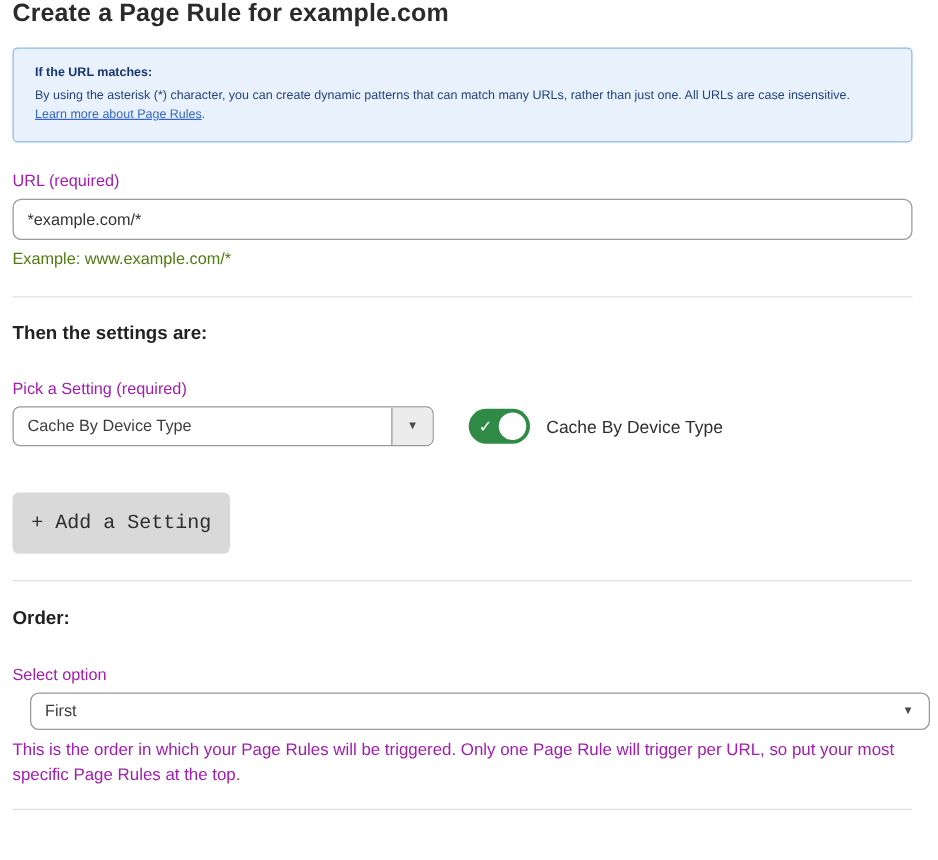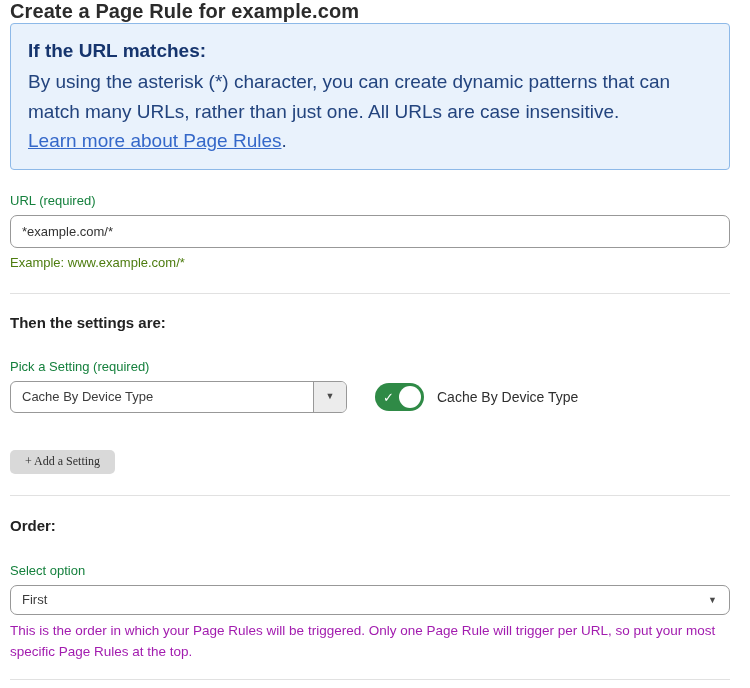--- a/index.html
+++ b/index.html
@@ -15,44 +15,45 @@
     padding-top: 0;
   }
   .page-title {
     font-size: 20px;
     font-weight: bold;
     color: #2b2b2b;
     letter-spacing: 0.1px;
   }
   
   .info-box {
+    margin-top: 15px;
     background: #e9f2fc;
     border: 1px solid #8db9e8;
     border-radius: 4px;
     padding: 12px 17px 13px 17px;
-    font-size: 19px;
+    font-size: 10px;
     line-height: 1.55;
     color: #1d3d6e;
   }
   .info-heading {
     font-weight: bold;
     color: #16356e;
     margin-bottom: 2px;
   }
   .info-body { color: #23447e; }
   .info-link-line { color: #23447e; }
   .info-link {
     color: #3568c9;
     text-decoration: underline;
     cursor: pointer;
   }
   
   .field-label {
     font-size: 13px;
-    color: #15803d;
+    color: #a21caf;
     margin-bottom: 7px;
   }
   .url-block { margin-top: 23px; }
   .text-input {
     width: 100%;
     height: 33px;
     border: 1px solid #989898;
     border-radius: 7px;
     padding: 0 11px;
     font-size: 13px;
@@ -153,26 +154,26 @@
   .toggle-label {
     margin-left: 13px;
     font-size: 14px;
     color: #2f2f2f;
   }
   
   .btn {
     display: inline-flex;
     align-items: center;
     justify-content: center;
-    height: 24px;
+    height: 49px;
     padding: 0 15px;
     border: none;
     border-radius: 5px;
-    font-size: 12px;
-    font-family: Liberation Serif, serif;
+    font-size: 16px;
+    font-family: Liberation Mono, monospace;
     cursor: pointer;
   }
   .btn-gray {
     background: #d9d9d9;
     color: #2e2e2e;
   }
   .add-setting-btn { margin-top: 37px; }
   .divider-2 { margin-top: 21px; }
   
   .order-section { margin-top: 21px; }
@@ -183,20 +184,21 @@
     height: 30px;
     border: 1px solid #989898;
     border-radius: 7px;
     background: #ffffff;
     display: flex;
     align-items: center;
     padding: 0 30px 0 11px;
     font-size: 13px;
     color: #3c3c3c;
     cursor: pointer;
+    margin-left: 14px;
   }
   .order-select .caret-icon {
     position: absolute;
     right: 12px;
     top: 50%;
     transform: translateY(-50%);
   }
   .order-helper {
     margin-top: 6px;
     font-size: 13.5px;

